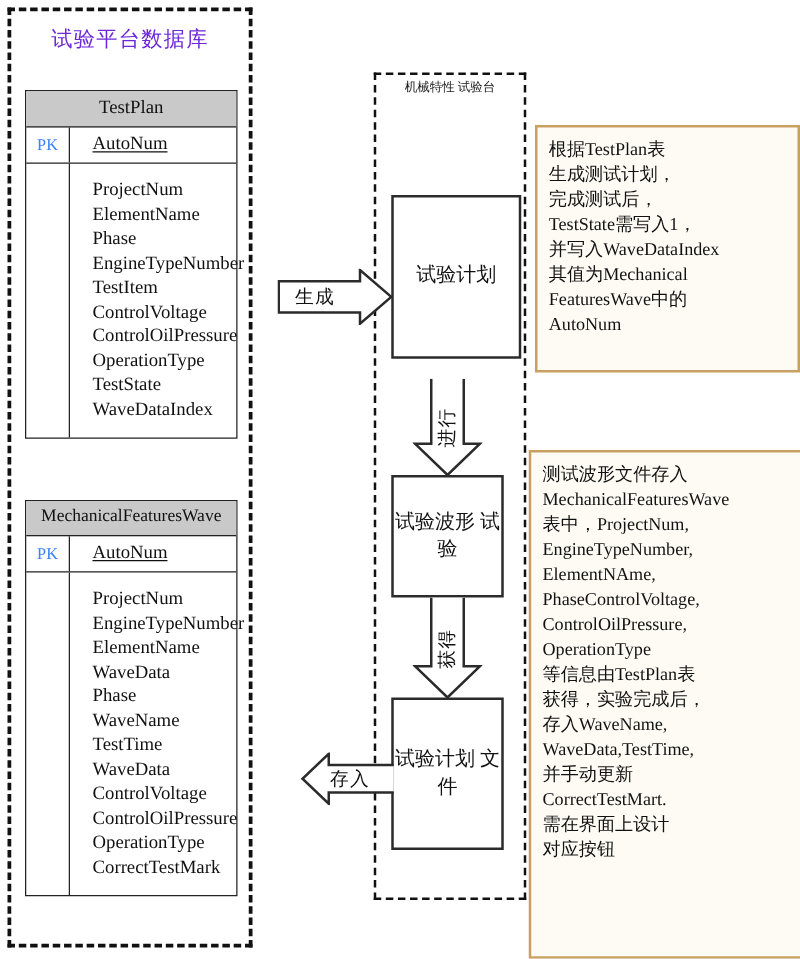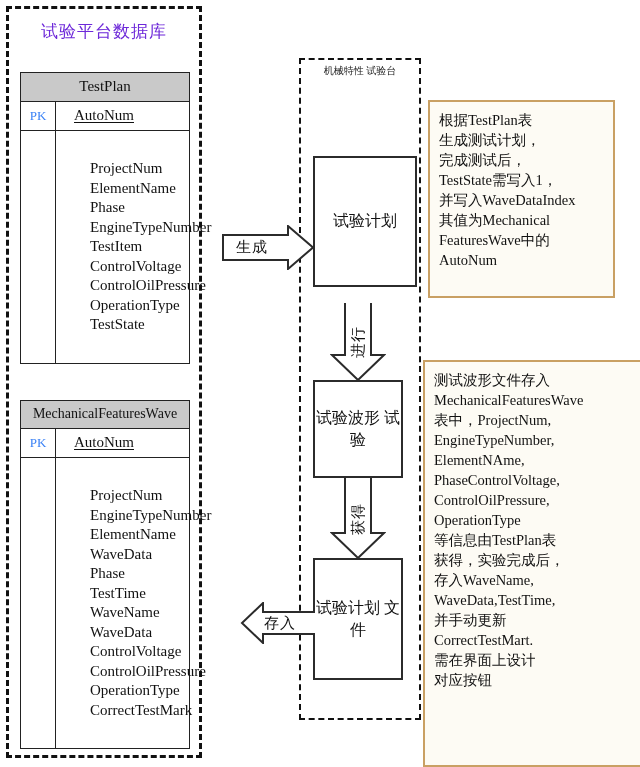--- a/index.html
+++ b/index.html
@@ -81,21 +81,21 @@
   .table .attrs{
     display:flex;
     min-height:20px;
   }
   .table .attrs .gutter{
     width:34px;flex:0 0 34px;
     border-right:1px solid #222;
   }
   .table .attrs ul{
     list-style:none;
-    margin:16px;padding:12px 0 12px 18px;
+    margin:0;padding:12px 0 12px 18px;
     flex:1;
   }
   .table .attrs li{
     font-size:15px;
     line-height:1.30;
     color:#111;
     white-space:nowrap;
   }
 
   #tbl-testplan{left:20px;top:72px;width:170px;}
@@ -136,38 +136,38 @@
   .harrow{position:absolute;}
   .harrow svg{display:block;}
   .harrow .hlabel{
     position:absolute;left:0;top:0;
     width:100%;height:100%;
     display:flex;align-items:center;
     font-size:15px;color:#111;
     letter-spacing:1px;
     box-sizing:border-box;
   }
-  #arrow-generate{left:222px;top:225px;width:92px;height:45px;}
+  #arrow-generate{left:222px;top:215px;width:92px;height:45px;}
   #arrow-generate .hlabel{padding-left:14px;}
   #arrow-store{left:240px;top:602px;width:76px;height:42px;}
   #arrow-store .hlabel{padding-left:24px;}
 
   
   .note{
     position:absolute;
     border:2px solid #c9a063;
     background:#fdfbf4;
     box-sizing:border-box;
     padding:8px 8px 8px 9px;
     font-size:14.5px;
     line-height:1.38;
     color:#111;
     white-space:pre-line;
   }
-  #note-plan{left:428px;top:100px;width:187px;height:198px;}
+  #note-plan{left:428px;top:100px;width:212px;height:198px;}
   #note-wave{left:423px;top:345px;width:228px;height:407px;margin-top:15px;}
 </style>
 </head>
 <body>
 
 <div id="root">
 
   <div class="db-panel"></div>
   <div class="db-title">试验平台数据库</div>
 
@@ -182,40 +182,41 @@
       <ul>
         <li>ProjectNum</li>
         <li>ElementName</li>
         <li>Phase</li>
         <li>EngineTypeNumber</li>
         <li>TestItem</li>
         <li>ControlVoltage</li>
         <li>ControlOilPressure</li>
         <li>OperationType</li>
         <li>TestState</li>
+        <li>WaveDataIndex</li>
       </ul>
     </div>
   </div>
 
   <div class="table" id="tbl-wave">
     <div class="thead">MechanicalFeaturesWave</div>
     <div class="pkrow">
       <div class="pkcell">PK</div>
       <div class="pkname"><u>AutoNum</u></div>
     </div>
     <div class="attrs">
       <div class="gutter"></div>
       <ul>
         <li>ProjectNum</li>
         <li>EngineTypeNumber</li>
         <li>ElementName</li>
         <li>WaveData</li>
         <li>Phase</li>
+        <li>WaveName</li>
         <li>TestTime</li>
-        <li>WaveName</li>
         <li>WaveData</li>
         <li>ControlVoltage</li>
         <li>ControlOilPressure</li>
         <li>OperationType</li>
         <li>CorrectTestMark</li>
       </ul>
     </div>
   </div>
 
   <div class="bench-panel"></div>

